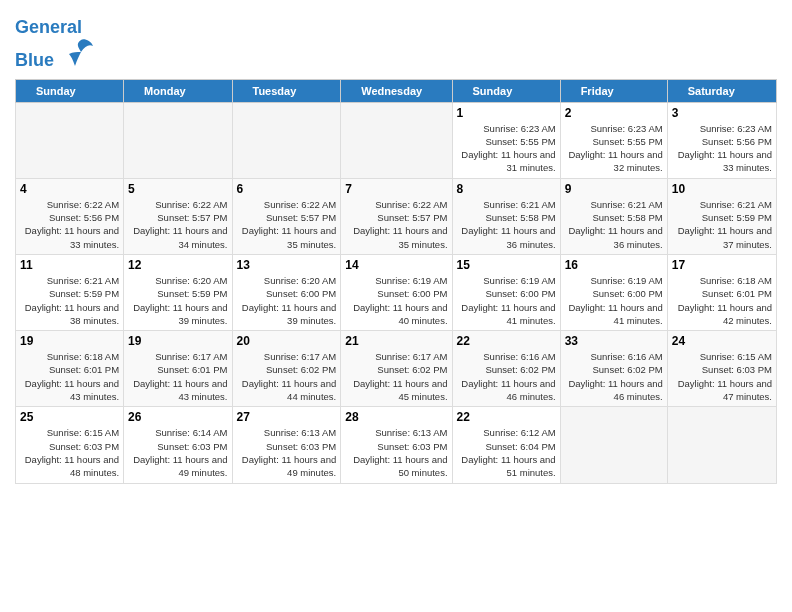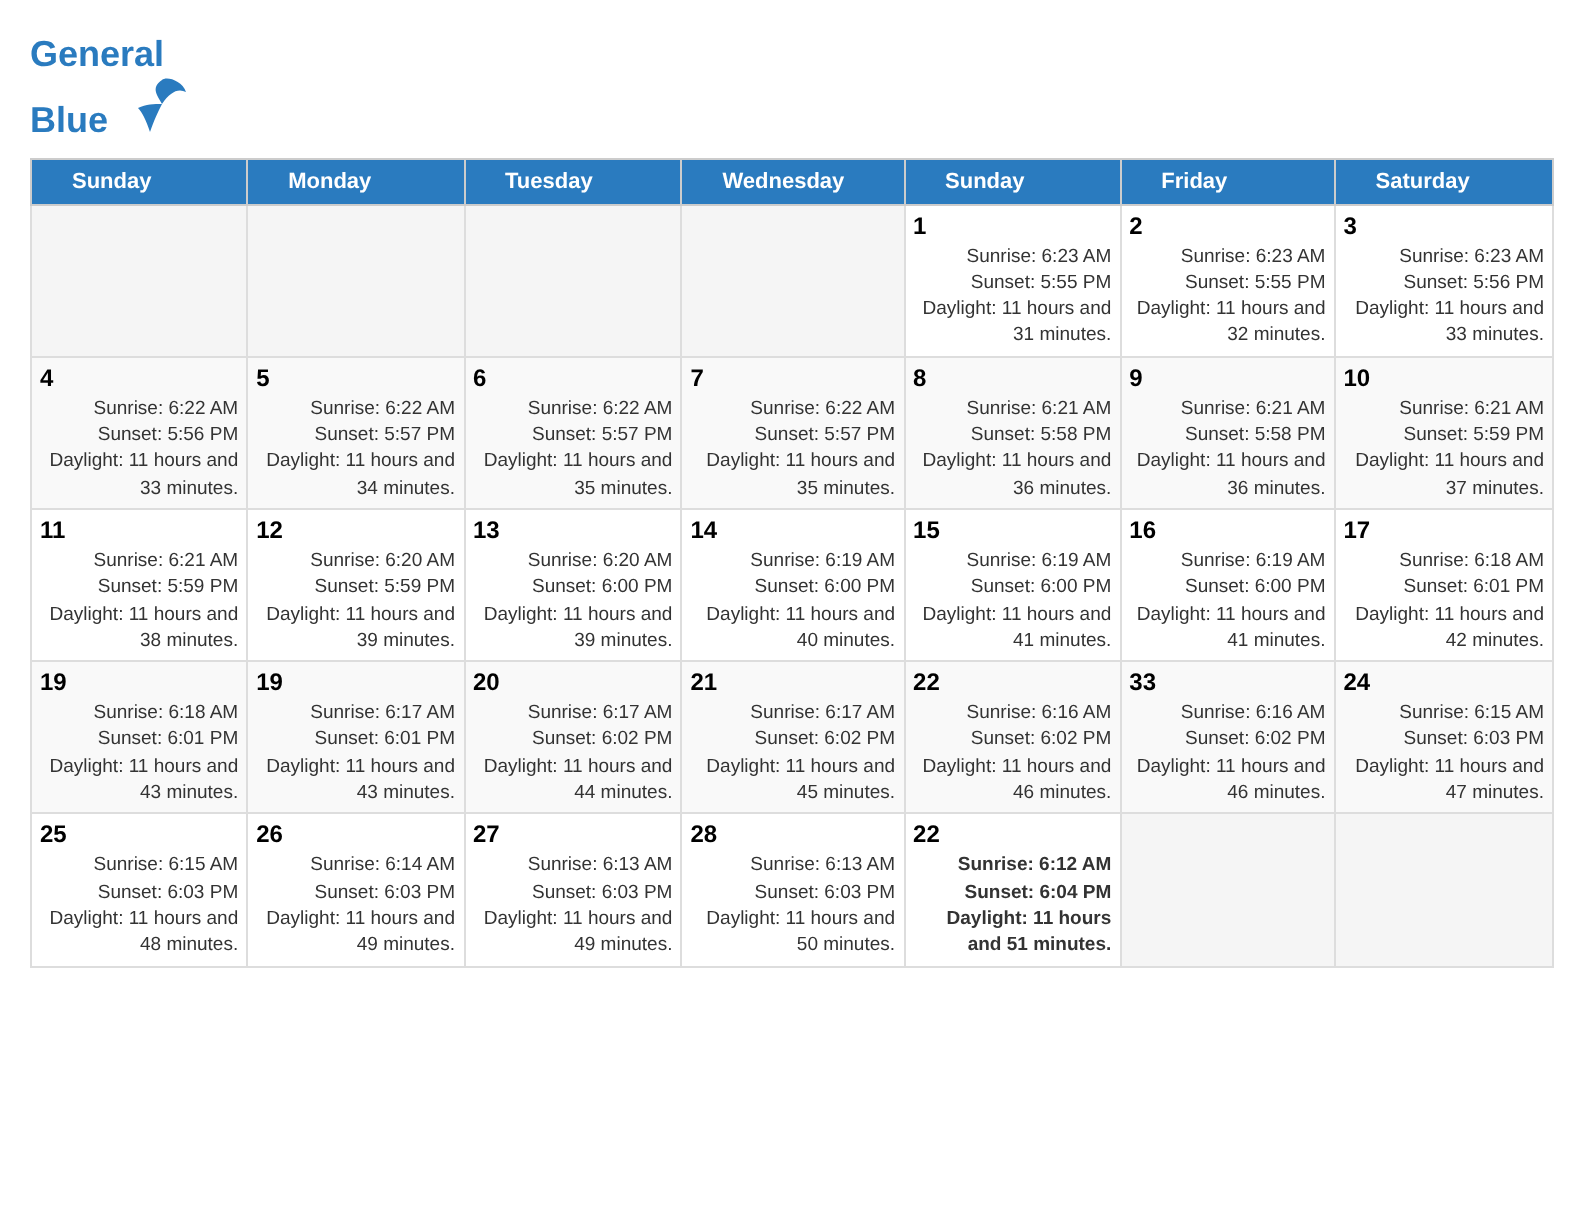--- a/index.html
+++ b/index.html
@@ -304,21 +304,21 @@
 Daylight: 11 hours and 49 minutes.</div>
         </td>
         <td>
           <span class="day-num">28</span>
           <div class="day-info" style="white-space: pre-line;">Sunrise: 6:13 AM
 Sunset: 6:03 PM
 Daylight: 11 hours and 50 minutes.</div>
         </td>
         <td>
           <span class="day-num">22</span>
-          <div class="day-info" style="white-space: pre-line; font-weight: bold;">Sunrise: 6:12 AM
+          <div class="day-info" style="white-space: pre-line;">Sunrise: 6:12 AM
 Sunset: 6:04 PM
 Daylight: 11 hours and 51 minutes.</div>
         </td>
         <td class="empty"></td>
         <td class="empty"></td>
       </tr>
     </tbody>
 </table>
 
 </body></html>

